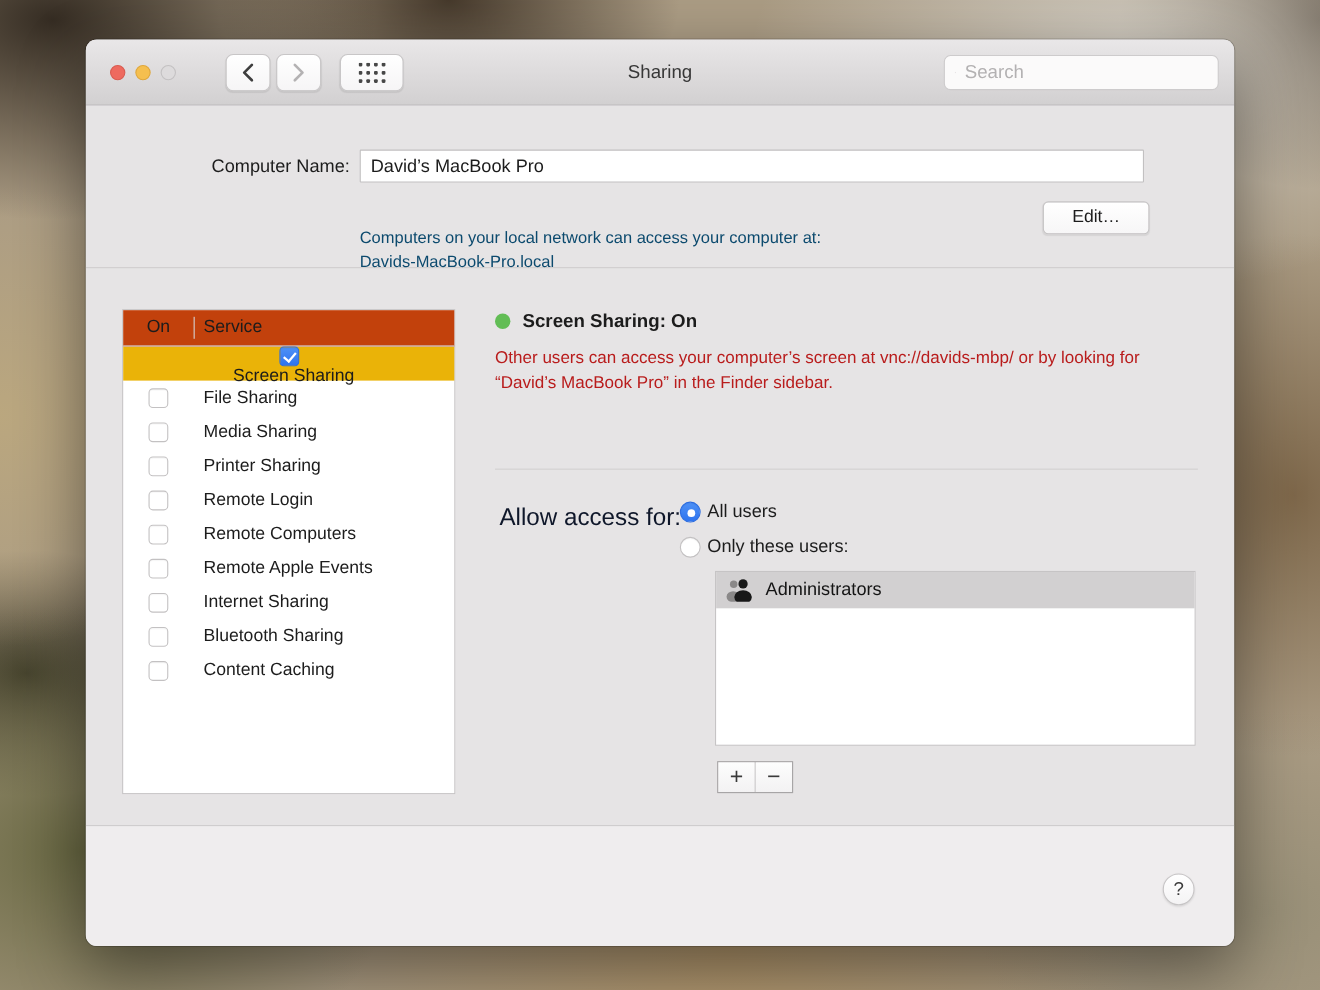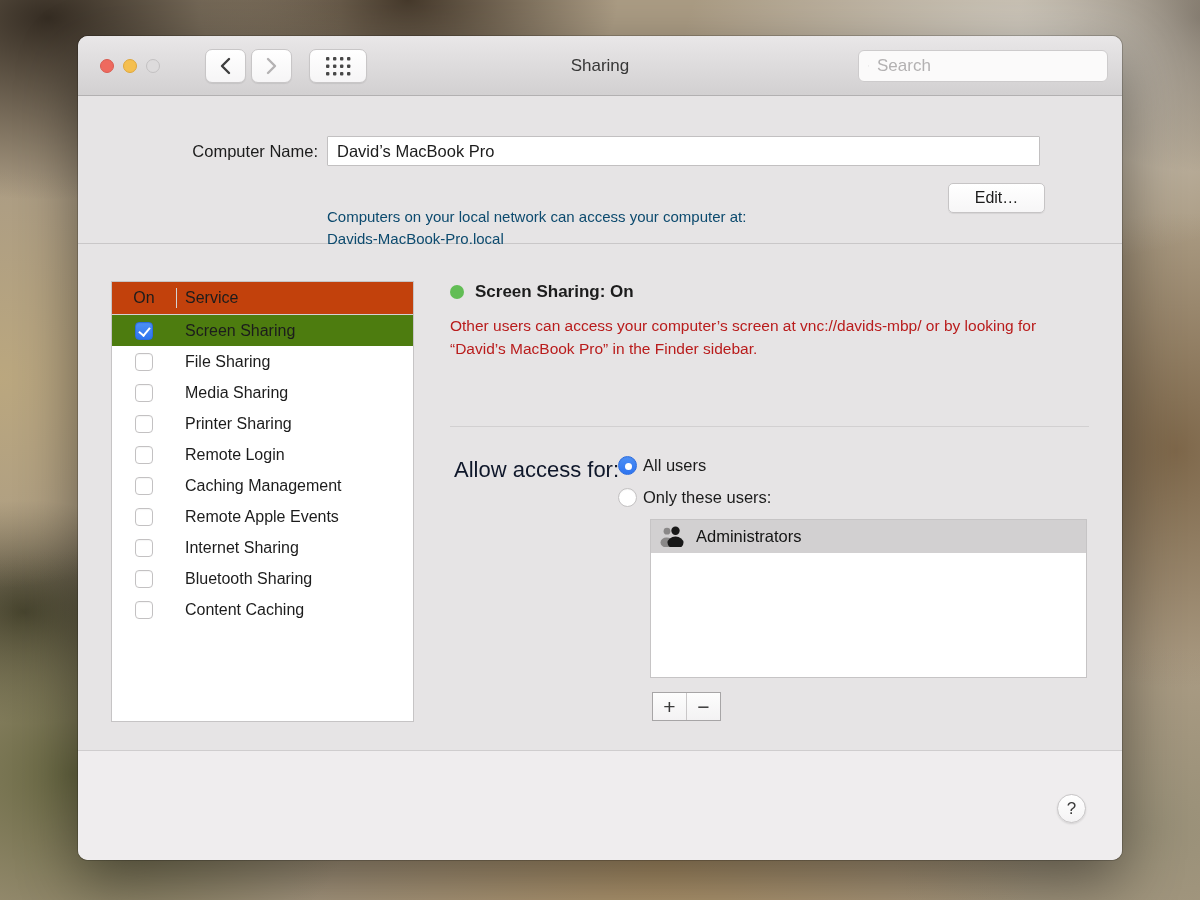--- a/index.html
+++ b/index.html
@@ -84,21 +84,21 @@
     background:#fff; border:1px solid #c6c4c5;
   }
   .svc-header {
     position:relative; height:33px; background:#c2410c; border-bottom:1px solid #d4d2d3;
     display:flex; align-items:center; font-size:16px; color:#1c1c1c;
   }
   .svc-header .col-on { width:64px; text-align:center; }
   .svc-header .col-sep { position:absolute; left:64px; top:6px; bottom:6px; width:1px; background:#d4d2d3; }
   .svc-header .col-service { padding-left:9px; }
   .svc-row { display:flex; align-items:center; height:31px; }
-  .svc-row.selected { background:#4d7c0f; }
+  .svc-row.selected { background:#eab308;flex-direction:column; }
   .svc-row .cb-cell { width:64px; display:flex; justify-content:center; }
   .svc-row .svc-label { padding-left:9px; font-size:16px; color:#1c1c1c; }
   .checkbox {
     width:18px; height:18px; border-radius:4px; background:#fff;
     border:1px solid #c3c1c2; box-shadow:inset 0 1px 1px rgba(0,0,0,.04); position:relative;
   }
   .checkbox.checked { background:linear-gradient(#4d90f6,#2e74ef); border:1px solid #2b6ce0; }
   .checkbox.checked::after {
     content:""; position:absolute; left:5px; top:2px; width:5px; height:9px;
     border:solid #fff; border-width:0 2.2px 2.2px 0; transform:rotate(40deg);
@@ -241,21 +241,21 @@
           <div class="svc-row">
             <div class="cb-cell">
               <div class="checkbox"></div>
             </div>
             <div class="svc-label">Remote Login</div>
           </div>
           <div class="svc-row">
             <div class="cb-cell">
               <div class="checkbox"></div>
             </div>
-            <div class="svc-label">Caching Management</div>
+            <div class="svc-label">Remote Computers</div>
           </div>
           <div class="svc-row">
             <div class="cb-cell">
               <div class="checkbox"></div>
             </div>
             <div class="svc-label">Remote Apple Events</div>
           </div>
           <div class="svc-row">
             <div class="cb-cell">
               <div class="checkbox"></div>

